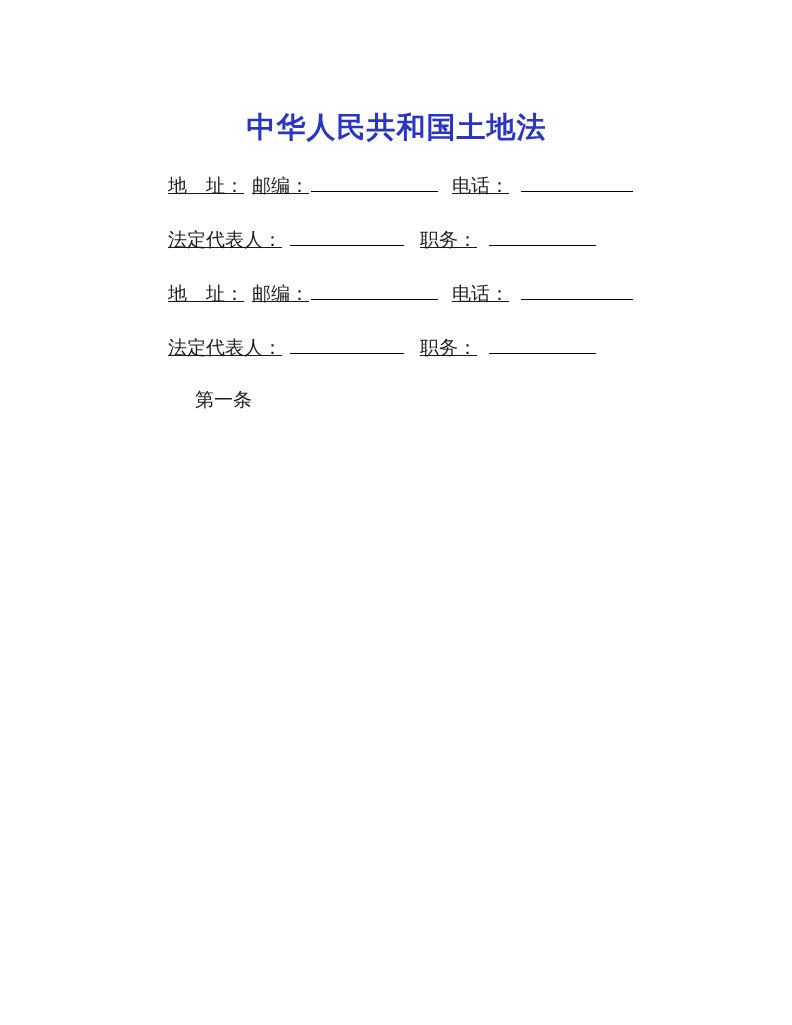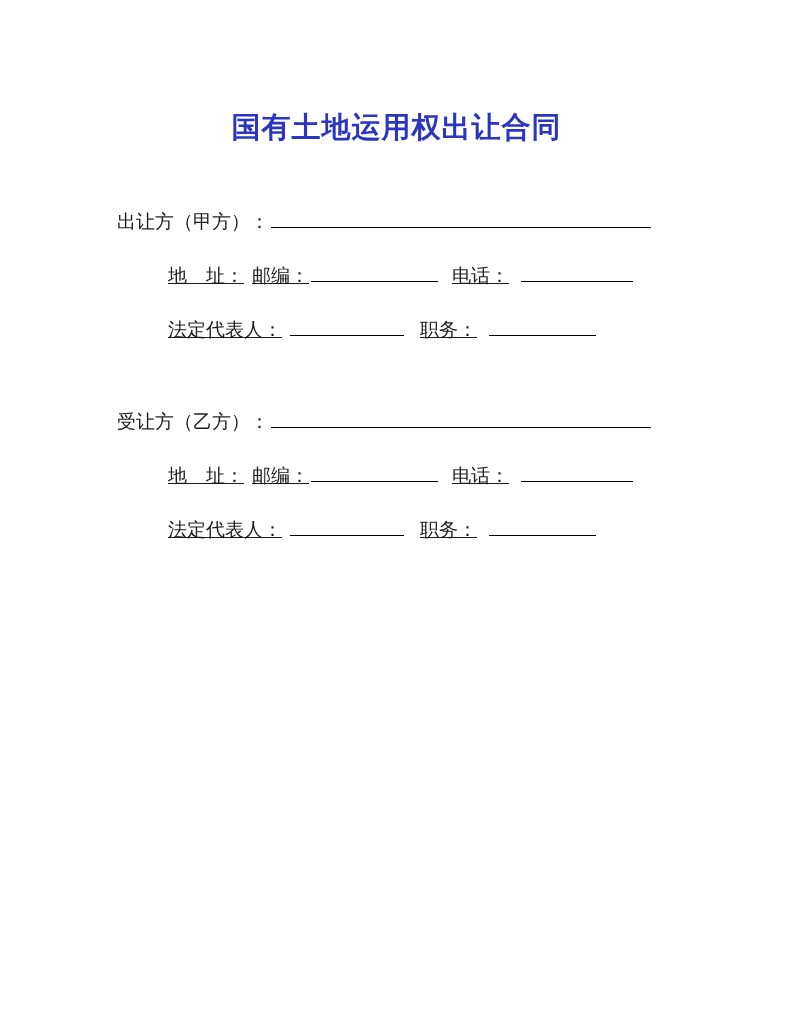--- a/index.html
+++ b/index.html
@@ -71,42 +71,37 @@
     letter-spacing: 0.3px;
     text-align: justify;
     color: #1a1a1a;
   }
 </style>
 </head>
 <body>
 
 <div class="page">
 
-  <h1 class="doc-title" style="color: rgb(42, 54, 192);">国有土地运用权出让合同</h1>
+  <h1 class="doc-title" style="color: rgb(42, 54, 192);">中华人民共和国土地法</h1>
 
 
   <div>
-    <div class="row role-row">
-      <span>出让方（甲方）：</span><span class="blank w-name"></span>
-    </div>
     <div class="row sub-row">
       <span>地　址：</span><span class="zip-label">邮编：</span><span class="blank w-zip"></span><span class="phone-label">电话：</span><span class="blank w-phone"></span>
     </div>
     <div class="row sub-row">
       <span>法定代表人：</span><span class="blank w-rep"></span><span class="duty-label">职务：</span><span class="blank w-duty"></span>
     </div>
   </div>
 
   <div>
-    <div class="row role-row-2">
-      <span>受让方（乙方）：</span><span class="blank w-name"></span>
-    </div>
     <div class="row sub-row">
       <span>地　址：</span><span class="zip-label">邮编：</span><span class="blank w-zip"></span><span class="phone-label">电话：</span><span class="blank w-phone"></span>
     </div>
     <div class="row sub-row">
       <span>法定代表人：</span><span class="blank w-rep"></span><span class="duty-label">职务：</span><span class="blank w-duty"></span>
     </div>
   </div>
 
+  <div class="article-heading">第一条</div>
 
 
 </div>
 
 </body></html>

